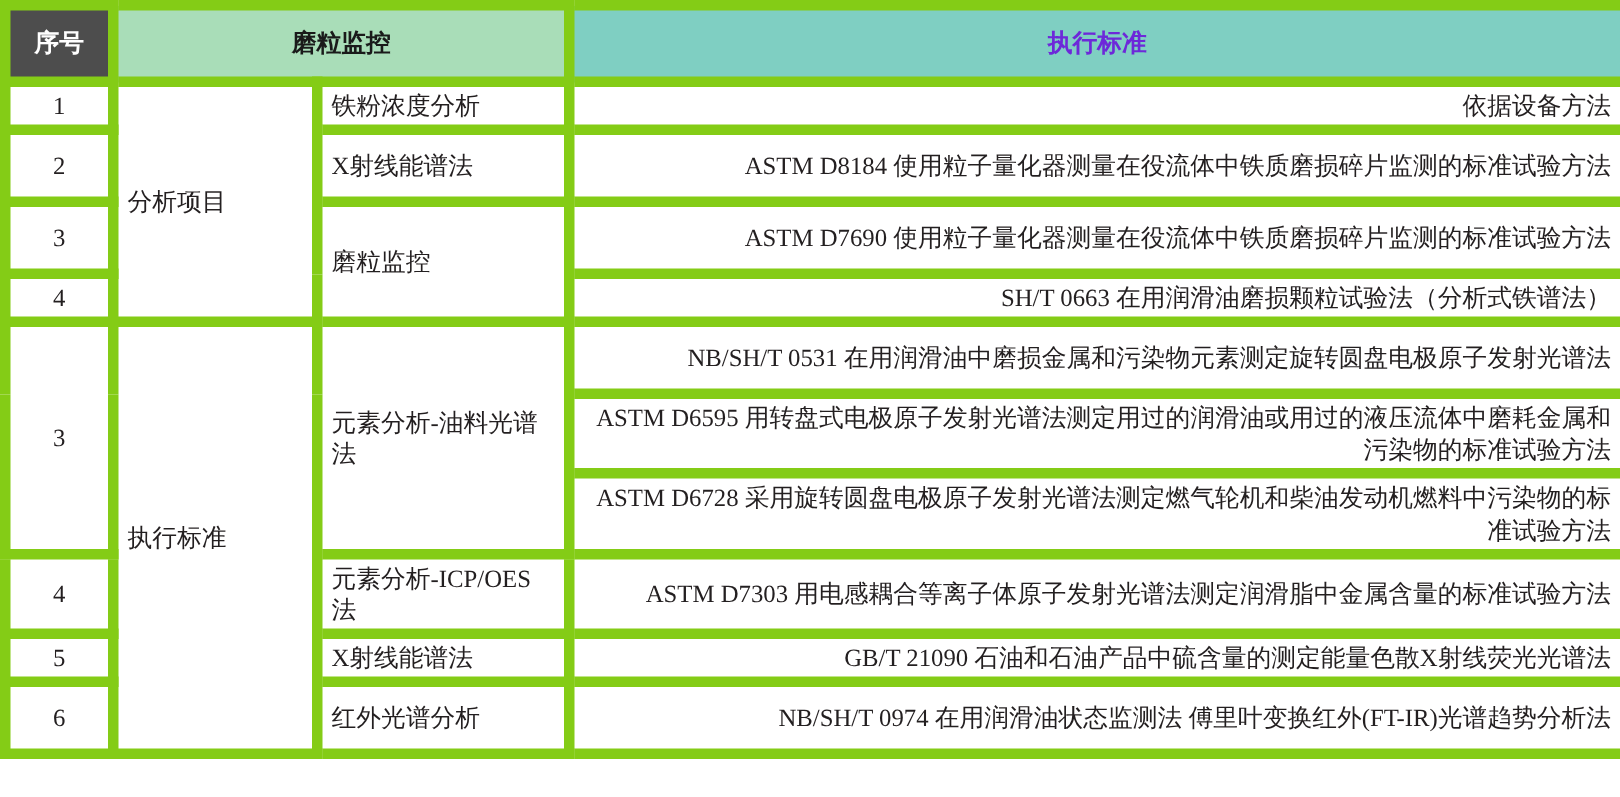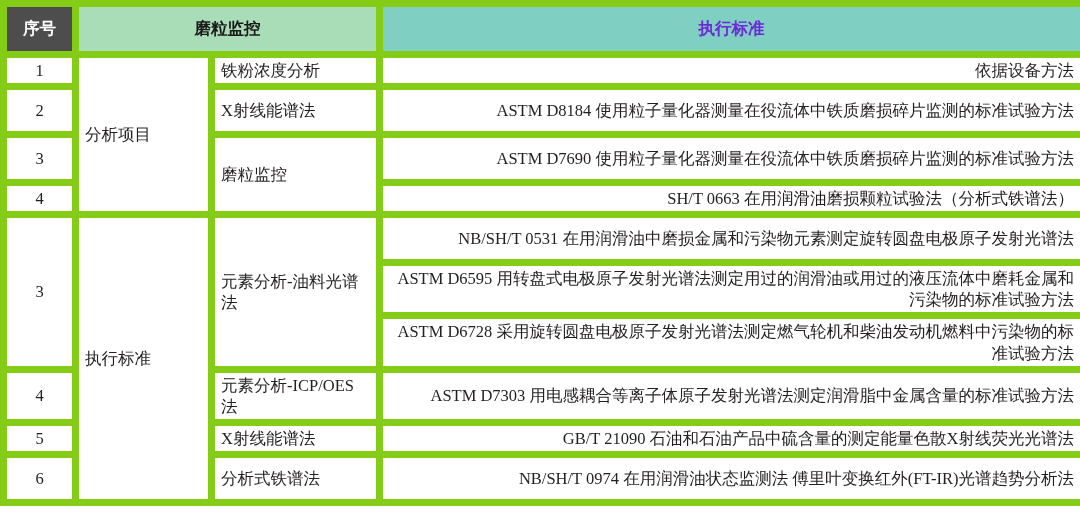--- a/index.html
+++ b/index.html
@@ -128,18 +128,18 @@
         <td class="item">元素分析-ICP/OES 法</td>
         <td class="std">ASTM D7303 用电感耦合等离子体原子发射光谱法测定润滑脂中金属含量的标准试验方法</td>
       </tr>
       <tr>
         <td class="no">5</td>
         <td class="item">X射线能谱法</td>
         <td class="std">GB/T 21090 石油和石油产品中硫含量的测定能量色散X射线荧光光谱法</td>
       </tr>
       <tr class="tall2">
         <td class="no">6</td>
-        <td class="item">分析式铁谱法</td>
+        <td class="item">红外光谱分析</td>
         <td class="std">NB/SH/T 0974 在用润滑油状态监测法 傅里叶变换红外(FT-IR)光谱趋势分析法</td>
       </tr>
     </tbody>
   </table>
 </div>
 
 </body></html>

